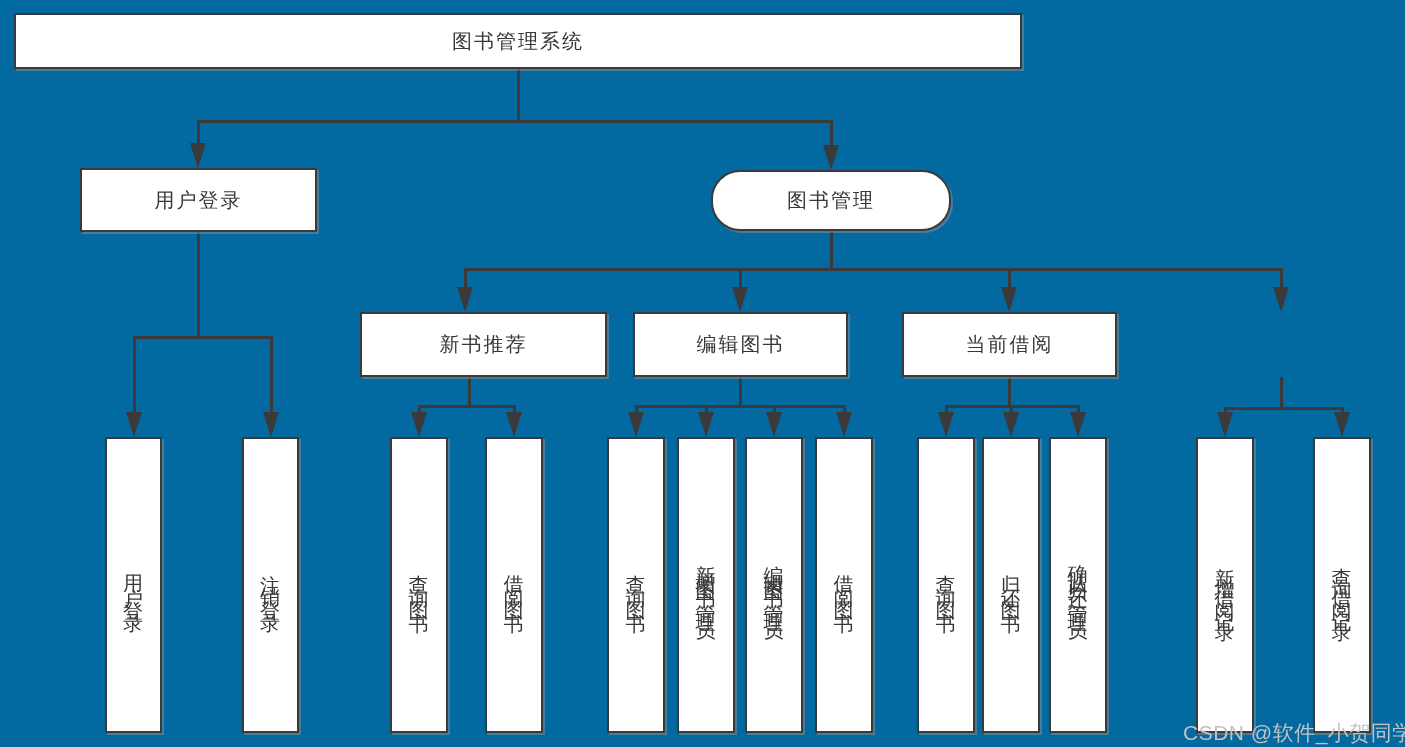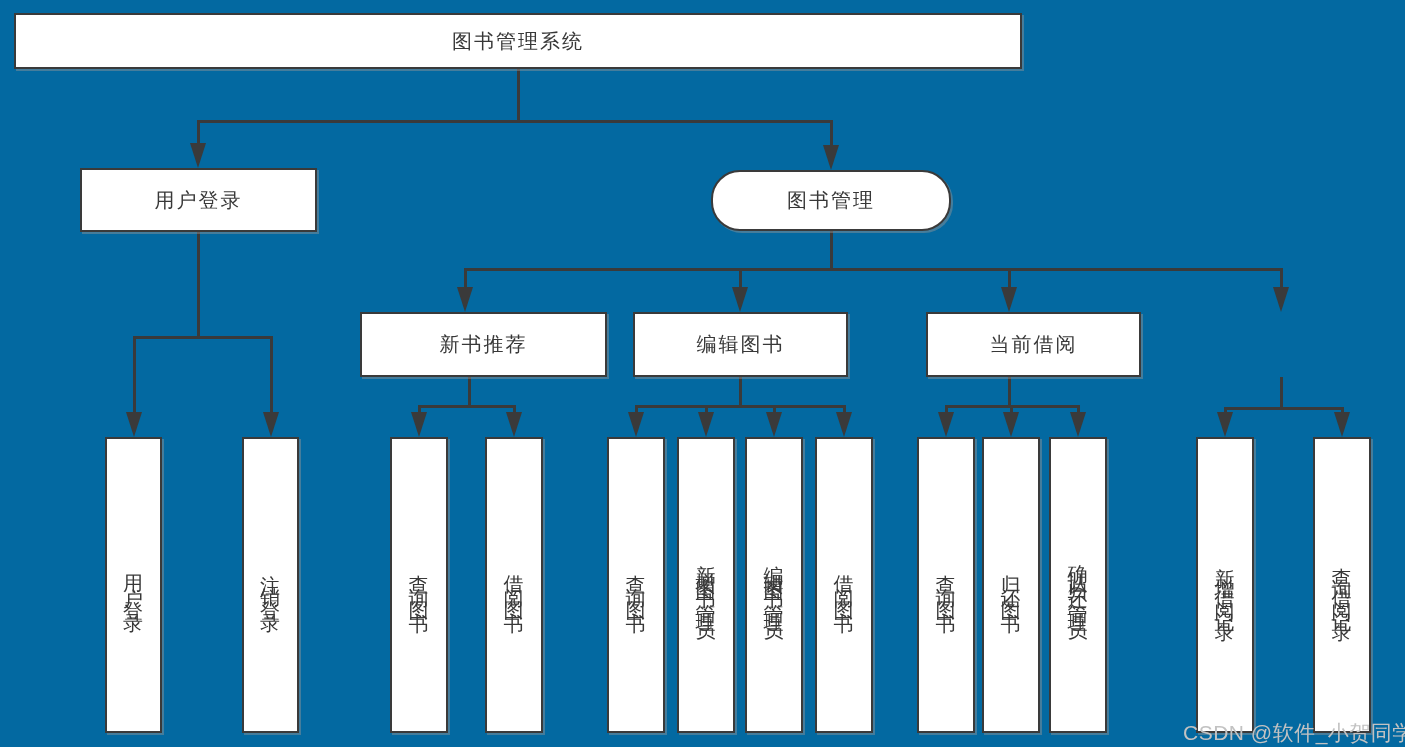--- a/index.html
+++ b/index.html
@@ -21,21 +21,21 @@
     font-size:20px;letter-spacing:13px;line-height:1;color:#383838;white-space:nowrap;
   }
   .vlabel.mid{letter-spacing:11px;}
   .vlabel.tight{letter-spacing:8px;}
   
   #n-root{left:14px;top:13px;width:1008px;height:56px;}
   #n-user-login{left:80px;top:168px;width:237px;height:64px;}
   #n-book-mgmt{left:711px;top:170px;width:240px;height:61px;border-radius:29px;}
   #n-l3-1{left:360px;top:312px;width:247px;height:65px;}
   #n-l3-2{left:633px;top:312px;width:215px;height:65px;}
-  #n-l3-3{left:902px;top:312px;width:215px;height:65px;margin-left:24px;}
+  #n-l3-3{left:902px;top:312px;width:215px;height:65px;}
   #n-l3-4{left:1174px;top:312px;width:215px;height:65px;}
   
   #lf1{left:105px;width:57px;} #lf2{left:242px;width:57px;}
   #lf3{left:390px;} #lf4{left:485px;}
   #lf5{left:607px;} #lf6{left:677px;} #lf7{left:745px;} #lf8{left:815px;}
   #lf9{left:917px;} #lf10{left:982px;} #lf11{left:1049px;}
   #lf12{left:1196px;} #lf13{left:1313px;}
   
   .vl,.hl{position:absolute;background:#3a3a3a;z-index:1;}
   .vl{width:3px;} .hl{height:3px;}

